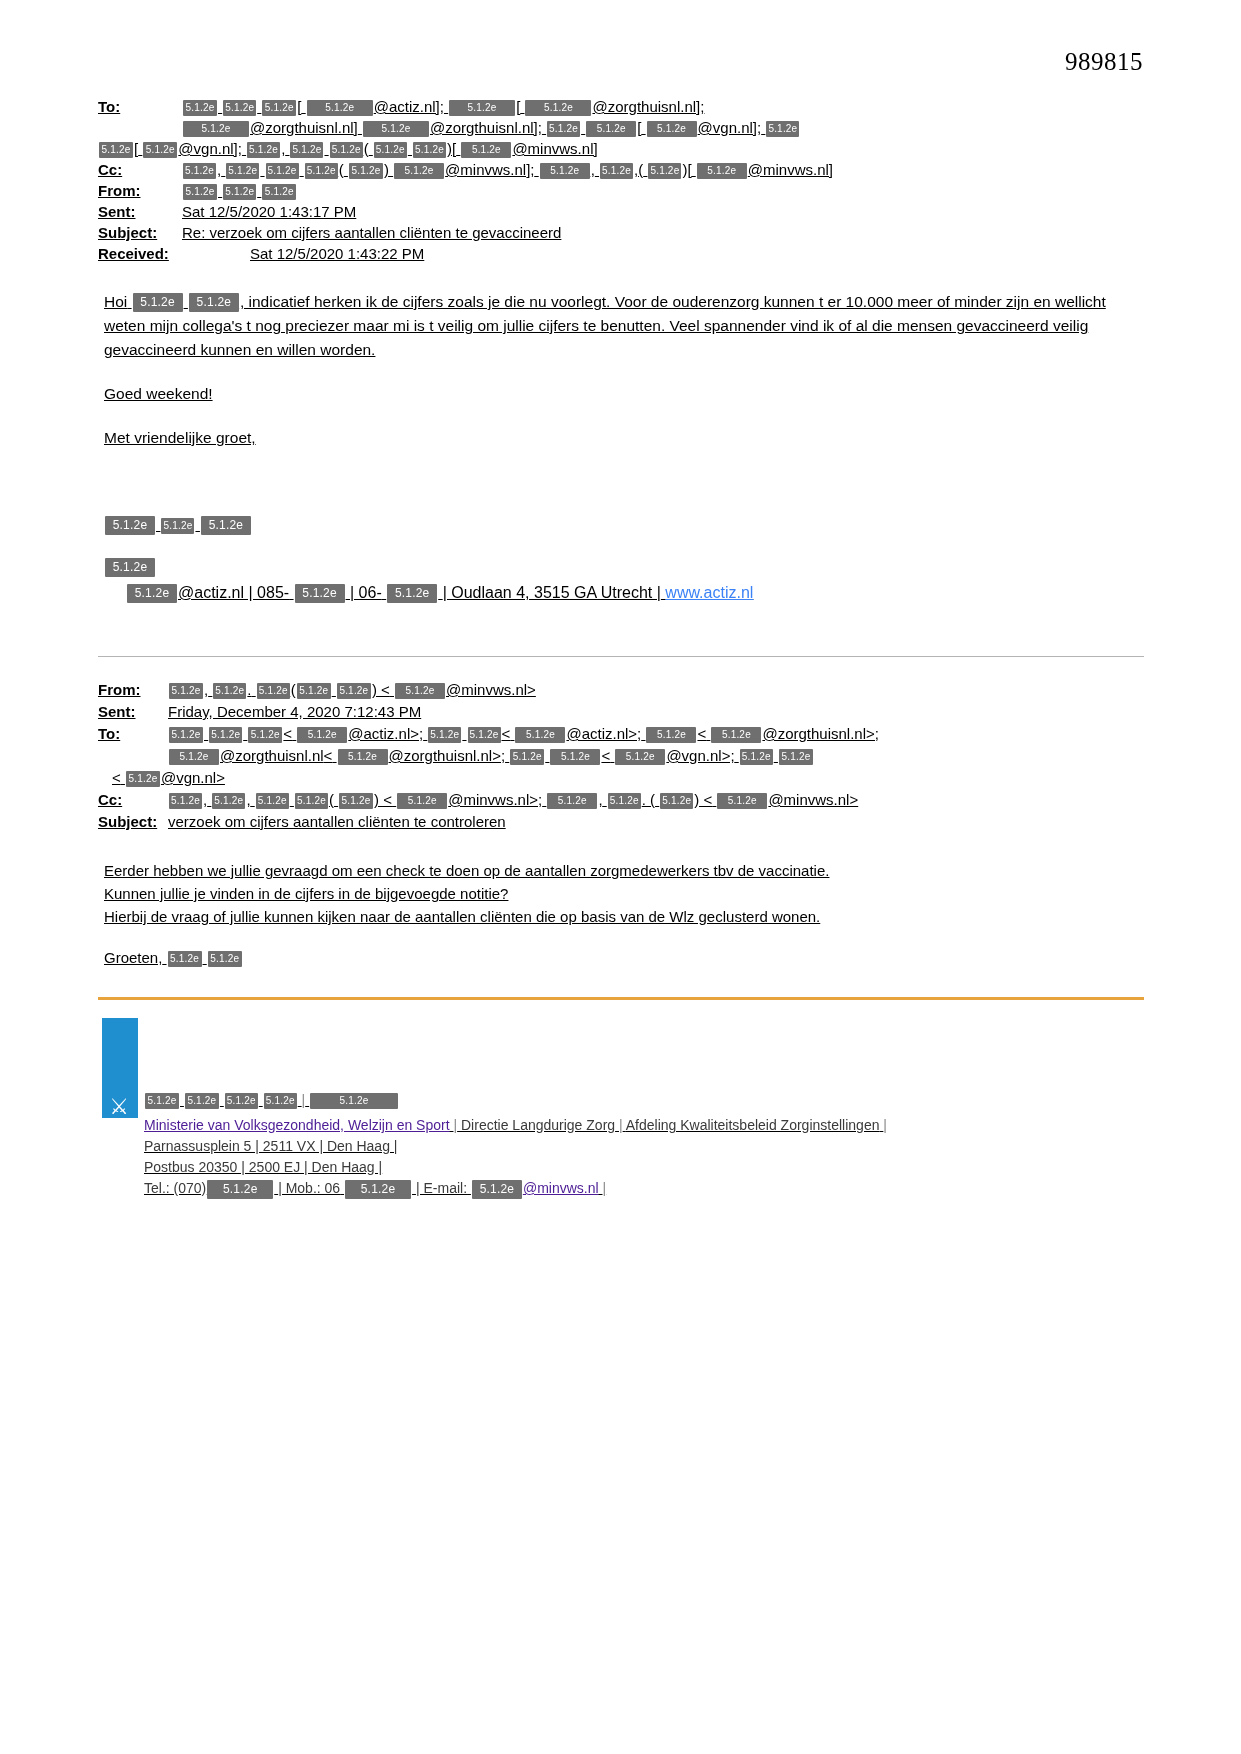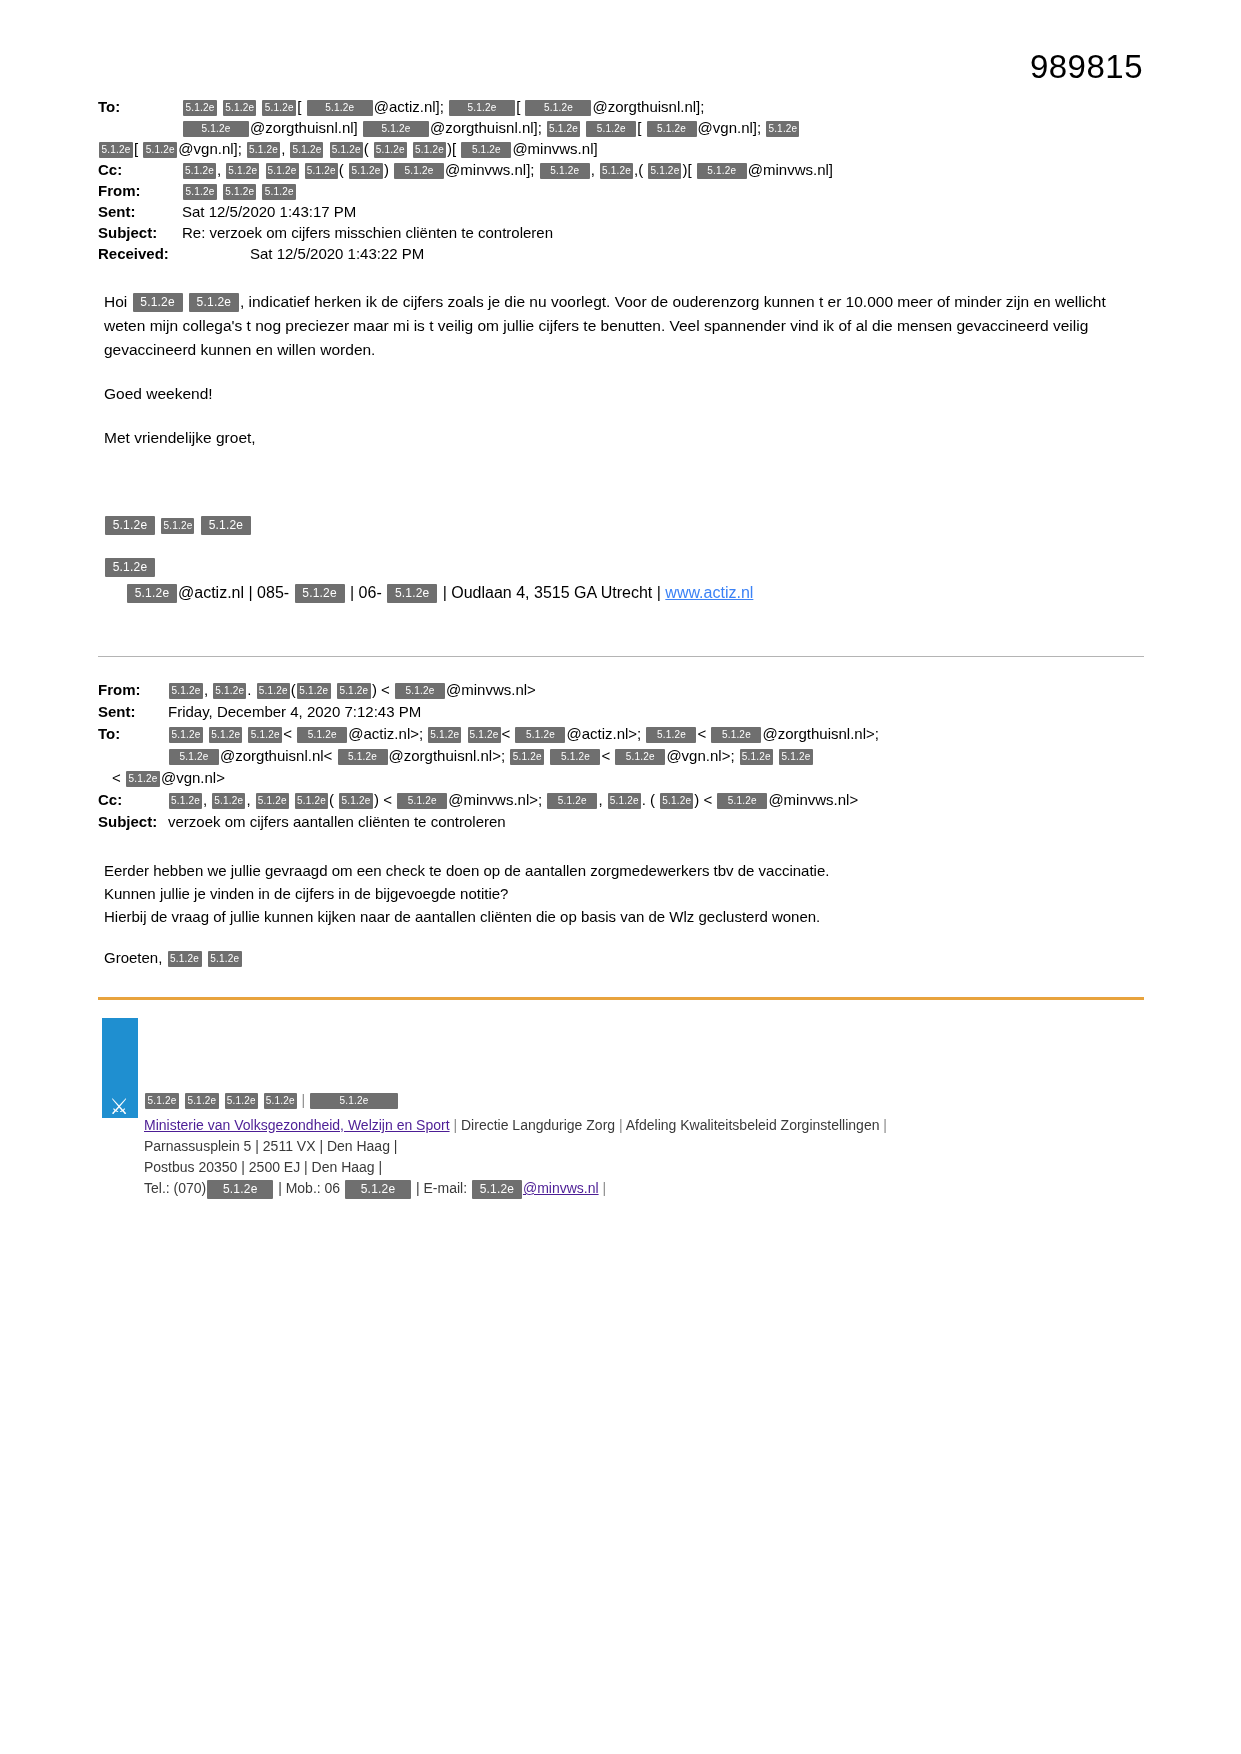--- a/index.html
+++ b/index.html
@@ -17,29 +17,30 @@
   .page {
     position: relative;
     width: 1241px;
     min-height: 1754px;
     box-sizing: border-box;
   }
   .doc-id {
     position: absolute;
     top: 48px;
     right: 98px;
-    font-size: 33px;
+    font-size: 25px;
     letter-spacing: 0.5px;
-    font-family: Liberation Sans, sans-serif;
+    font-family: Liberation Serif, serif;
   }
   .content {
     position: absolute;
     left: 98px;
     top: 96px;
     width: 1046px;
+    text-decoration: underline;
   }
 
   
   .red {
     display: inline-block;
     background: #6f6f6f;
     color: #ffffff;
     font-size: 10px;
     line-height: 16px;
     text-align: center;
@@ -256,21 +257,21 @@
         </div>
       </div>
 
       <div class="hdr-row">
         <div class="hdr-label">Sent:</div>
         <div class="hdr-val">Sat 12/5/2020 1:43:17 PM</div>
       </div>
 
       <div class="hdr-row">
         <div class="hdr-label">Subject:</div>
-        <div class="hdr-val">Re: verzoek om cijfers misschien cliënten te controleren</div>
+        <div class="hdr-val">Re: verzoek om cijfers aantallen cliënten te gevaccineerd</div>
       </div>
 
       <div class="hdr-row">
         <div class="hdr-label">Received:</div>
         <div class="hdr-val" style="padding-left:68px">Sat 12/5/2020 1:43:22 PM</div>
       </div>
     </div>
 
     <div class="body-text">
       <div class="para">

